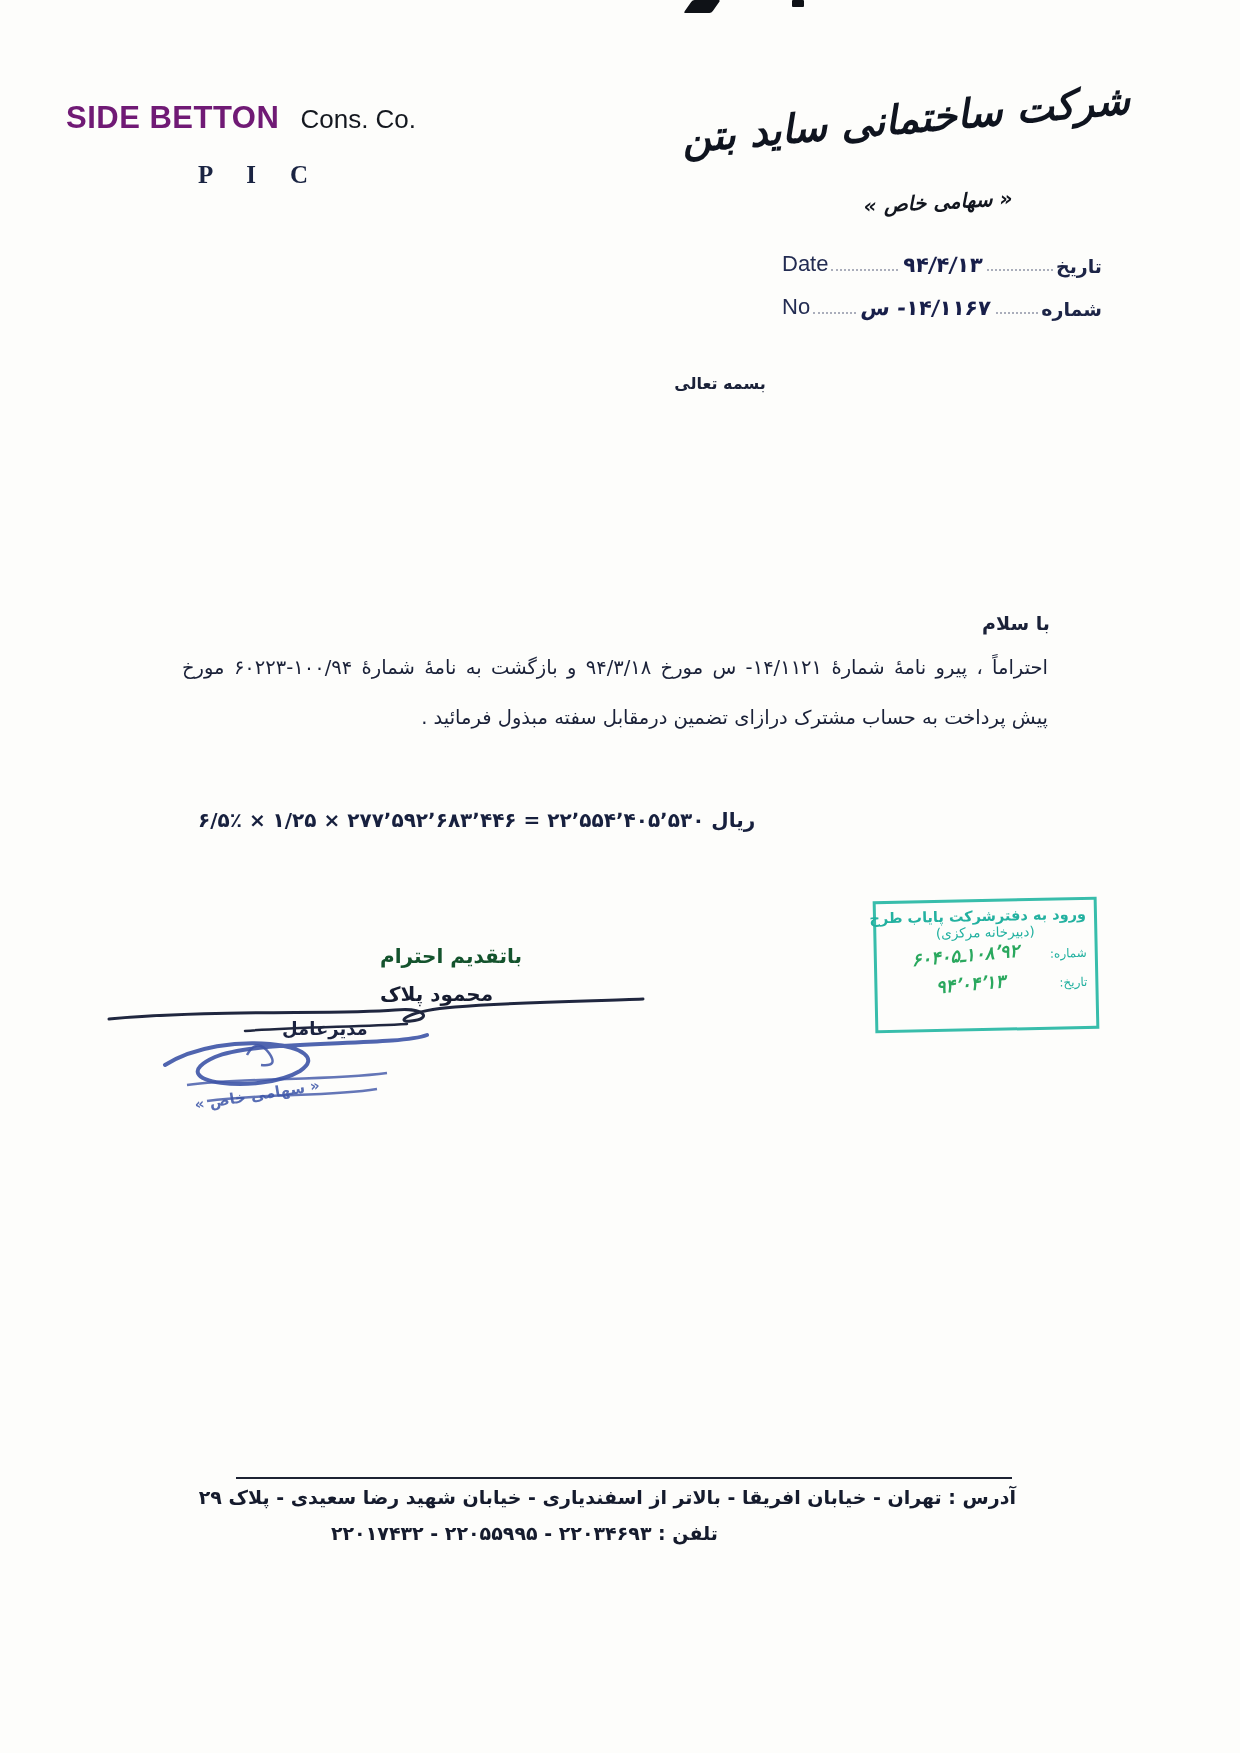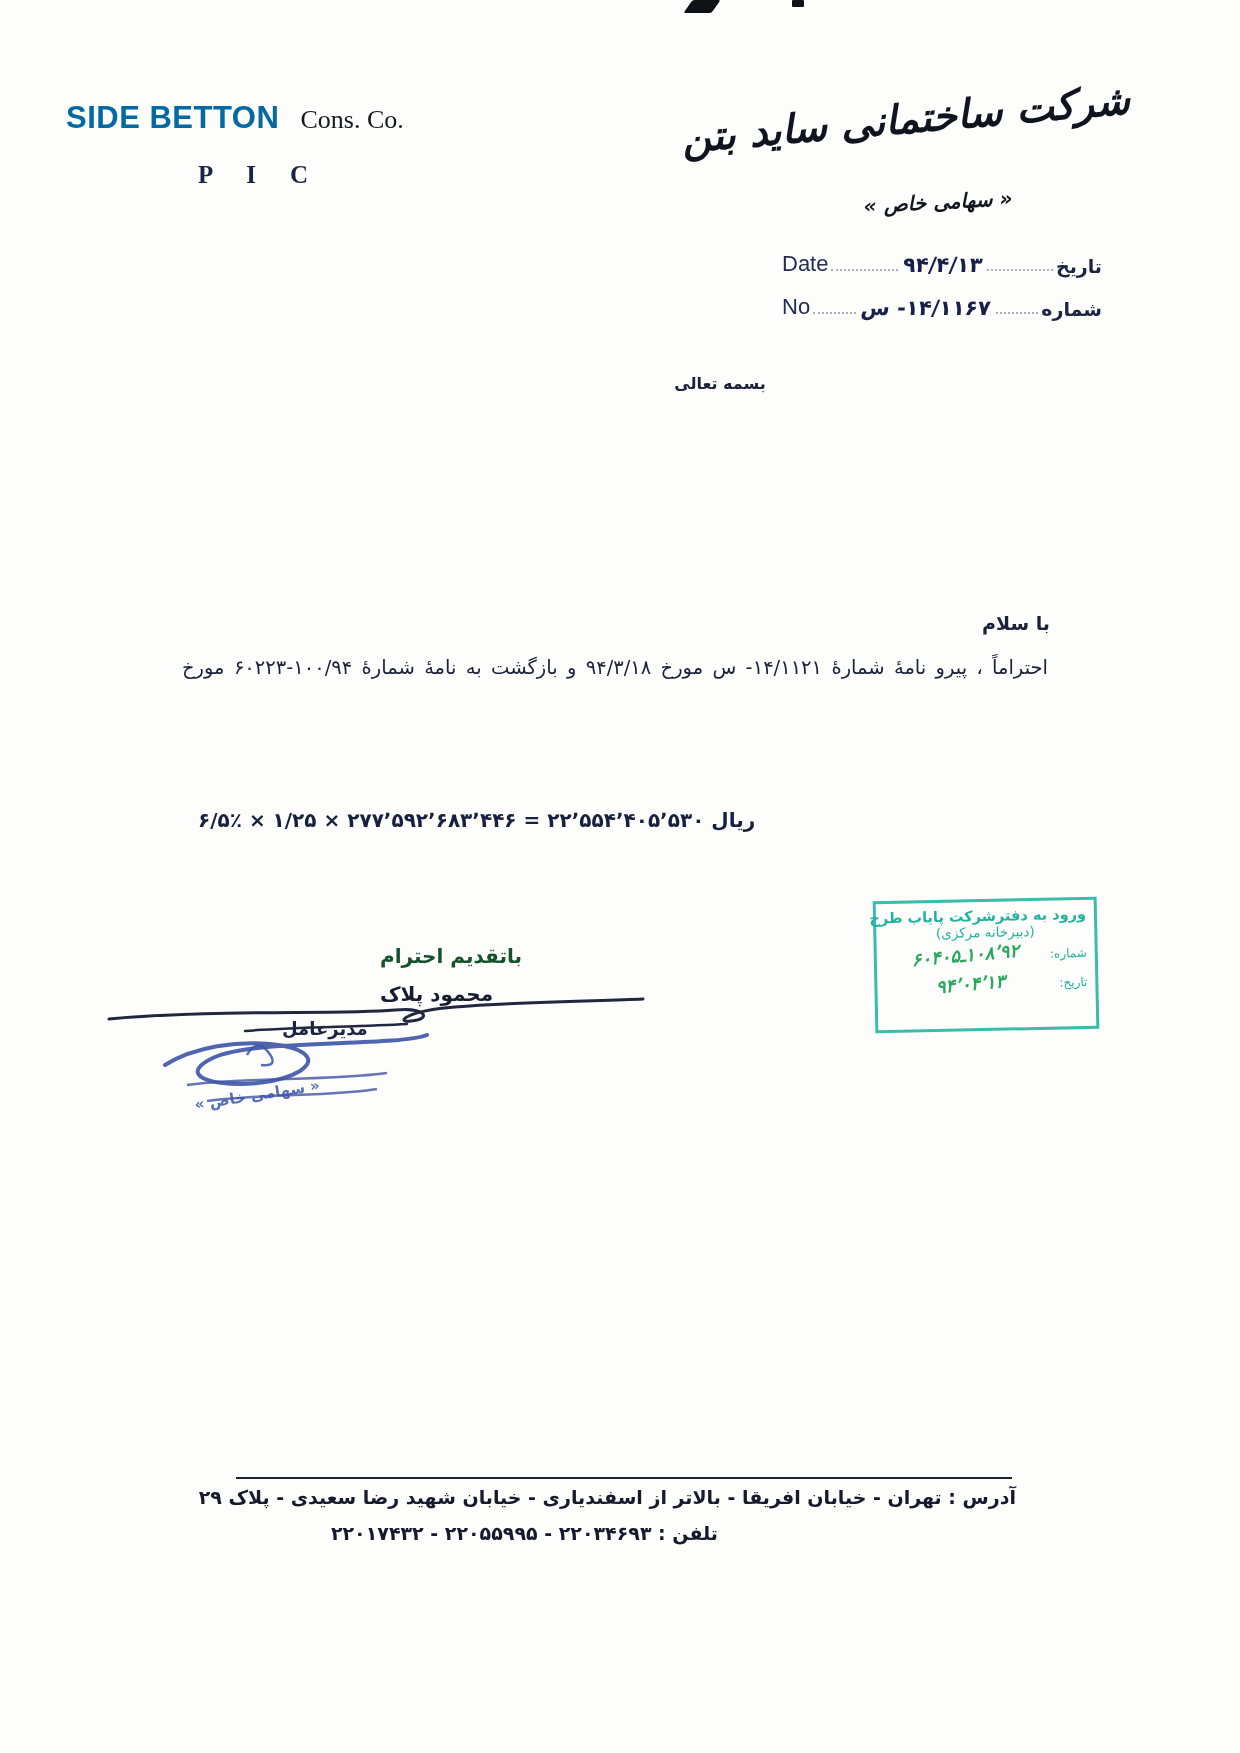--- a/index.html
+++ b/index.html
@@ -7,22 +7,22 @@
     position:relative;width:1240px;height:1753px;margin:0 auto;
     background:#fdfdfb;overflow:hidden;
     font-family:"DejaVu Sans",sans-serif;color:#1c2233;
   }
   
   .art1{position:absolute;left:688px;top:0;width:28px;height:13px;background:#0f1217;transform:skewX(-35deg);border-radius:2px;}
   .art2{position:absolute;left:792px;top:0;width:12px;height:7px;background:#0f1217;border-radius:1px;}
 
   
   .latin-head{position:absolute;left:66px;top:100px;white-space:nowrap;}
-  .latin-main{font-size:31px;font-weight:800;letter-spacing:.5px;color:#0369a1;font-family:"Liberation Sans","DejaVu Sans",sans-serif;}
-  .latin-suffix{font-size:26px;margin-left:16px;color:#14181f;font-family:Liberation Serif, serif;}
+  .latin-main{font-size:31px;font-weight:800;letter-spacing:.5px;color:#701a75;font-family:"Liberation Sans","DejaVu Sans",sans-serif;}
+  .latin-suffix{font-size:26px;margin-left:16px;color:#14181f;font-family:Liberation Sans, sans-serif;}
   .latin-sub{position:absolute;left:198px;top:161px;font-size:25px;font-weight:700;letter-spacing:14px;color:#1a2442;font-family:"Liberation Serif","DejaVu Serif",serif;}
 
   
   .fa-calligraphy{position:absolute;right:110px;top:96px;font-size:40px;font-weight:700;font-style:italic;
     direction:rtl;white-space:nowrap;transform:rotate(-5deg);color:#0f141f;}
   .fa-type{position:absolute;left:856px;top:190px;width:164px;text-align:center;font-size:20px;font-weight:700;
     font-style:italic;direction:rtl;transform:rotate(-3deg);color:#12161f;}
 
   
   .meta{position:absolute;left:782px;top:234px;width:320px;}
@@ -99,20 +99,21 @@
       <span class="meta-fa">شماره</span>
     </div>
   </div>
 
   <div class="besmele">بسمه تعالی</div>
 
   <div class="salutation">با سلام</div>
 
   <div class="body-par">
     <div class="bline just">احتراماً ، پیرو نامهٔ شمارهٔ ۱۴/۱۱۲۱- س مورخ ۹۴/۳/۱۸ و بازگشت به نامهٔ شمارهٔ ۱۰۰/۹۴-۶۰۲۲۳ مورخ</div>
+    <div class="bline lastline">پیش پرداخت به حساب مشترک درازای تضمین درمقابل سفته مبذول فرمائید .</div>
   </div>
 
   <div class="formula">۶/۵٪ × ۱/۲۵ × ۲۷۷٬۵۹۲٬۶۸۳٬۴۴۶ = ۲۲٬۵۵۴٬۴۰۵٬۵۳۰ ریال</div>
 
   <div class="stamp">
     <div class="s1">ورود به دفترشرکت پایاب طرح</div>
     <div class="s2">(دبیرخانه مرکزی)</div>
     <div class="srow">
       <span class="slab">شماره:</span>
       <span class="sval">۱۰۸٬۹۲ـ۶۰۴۰۵</span>

